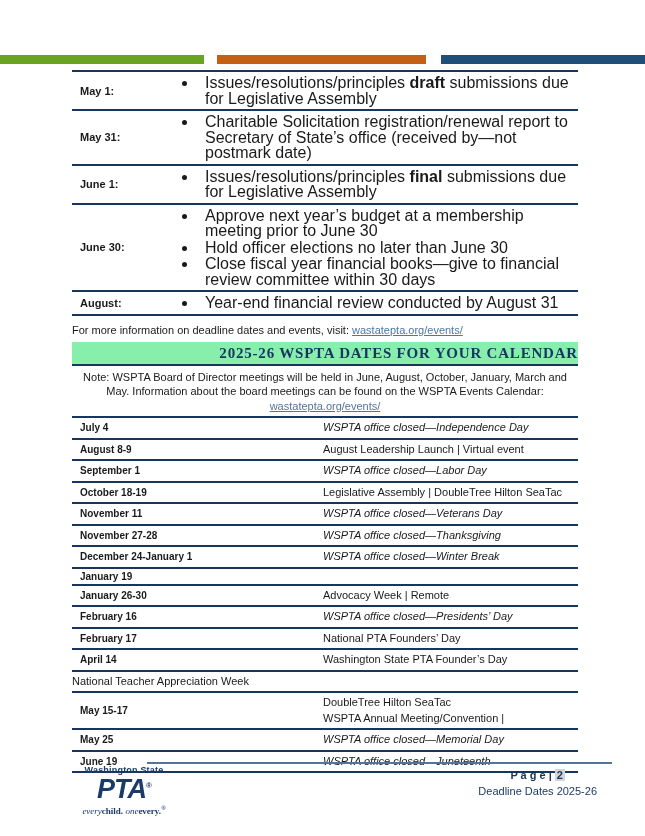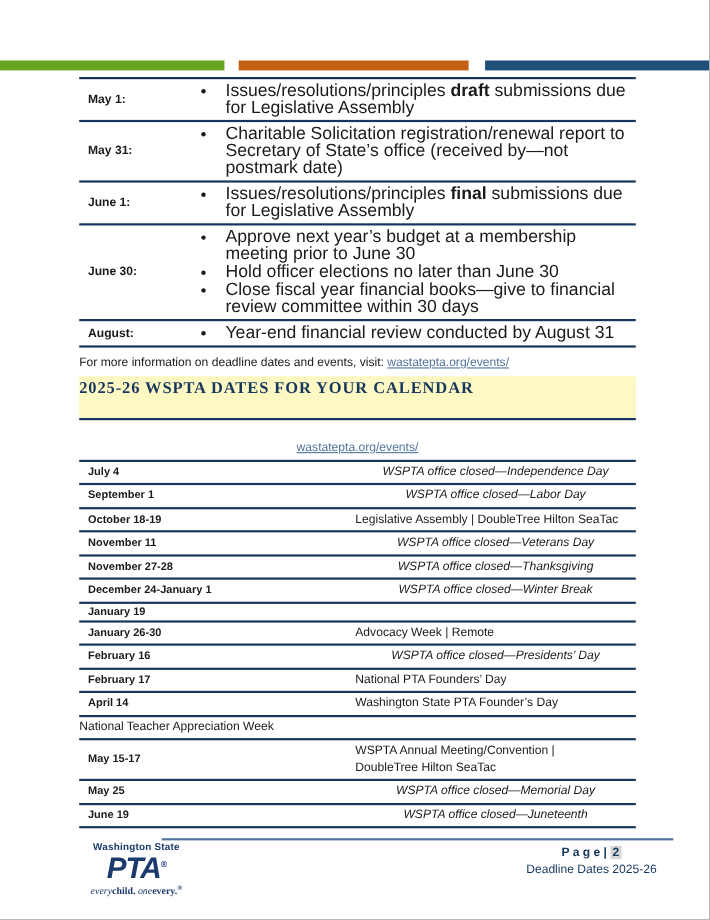--- a/index.html
+++ b/index.html
@@ -23,36 +23,36 @@
   .d-cell { flex:1; }
   .d-list { margin:0; padding-left:26px; }
   .d-list li { font-size:16px; line-height:15.5px; padding-left:7px; margin:1px 0; }
 
   
   .info-line { text-align:left; font-size:11px; margin:8px 0 6px 0; }
   a.doc-link { color:#52749E; text-decoration:underline; cursor:pointer; }
 
   
   .band {
-    background:#fef9c3; border-bottom:2.5px solid #17365D;
-    text-align:left; padding:3px 0 18px 0;
+    background:#86efac; border-bottom:2.5px solid #17365D;
+    text-align:right; padding:3px 0 2px 0;
     font-family:"Liberation Serif", serif; font-weight:700;
     font-size:15px; letter-spacing:0.8px; color:#17365D;
   }
   .note { text-align:center; font-size:11px; line-height:14.5px; margin:4px 6px 3px 6px; }
 
   
   .calendar-table { border-top:2.5px solid #17365D; }
   .c-row { display:flex; align-items:center; border-bottom:2px solid #17365D; }
   .c-date { width:243px; padding:2px 0 2px 8px; font-weight:700; font-size:10px; flex-shrink:0; }
   .c-event { flex:1; padding:2px 0; font-size:11px; line-height:15.5px; }
   .c-event.center { text-align:center; }
   .c-event.nowrap .line { white-space:nowrap; }
   .c-event .line { display:block; }
-  .c-event .line.italic { font-style:italic;text-align:center; }
+  .c-event .line.italic { font-style:italic; }
 
   
   .footer-line { position:absolute; left:147px; top:762px; width:465px; height:2px; background:#53759D; }
   .logo { position:absolute; left:66px; top:766px; width:116px; text-align:center; color:#1B3A6B; line-height:1; }
   .logo-top { font-size:9px; font-weight:700; letter-spacing:0.2px;text-align:center; }
   .logo-main { font-size:27px; font-weight:800; font-style:italic; letter-spacing:-1px; margin-top:1px; }
   .logo-main sup { font-size:8px; font-style:normal; }
   .logo-tagline { font-family:"Liberation Serif", serif; font-size:9px; font-weight:700; margin-top:2px; }
   .logo-tagline i { font-weight:400; }
   .logo-tagline sup { font-size:6px; }
@@ -117,29 +117,35 @@
       </div>
 
     <div class="info-line">
       <span>For more information on deadline dates and events, visit:</span>
       <a class="doc-link">wastatepta.org/events/</a>
     </div>
 
     <div class="band">2025-26 WSPTA DATES FOR YOUR CALENDAR</div>
 
     <div class="note">
-      <br>
+      <span>Note: WSPTA Board of Director meetings will be held in June, August, October, January, March and May. Information about the board meetings can be found on the WSPTA Events Calendar:</span><br>
       <a class="doc-link">wastatepta.org/events/</a>
     </div>
 
     <div class="calendar-table">
         <div class="c-row">
           <div class="c-date">July 4</div>
           <div class="c-event">
             <span class="line italic">WSPTA office closed—Independence Day</span>
+          </div>
+        </div>
+        <div class="c-row">
+          <div class="c-date">August 8-9</div>
+          <div class="c-event">
+            <span class="line">August Leadership Launch | Virtual event</span>
           </div>
         </div>
         <div class="c-row">
           <div class="c-date">September 1</div>
           <div class="c-event">
             <span class="line italic">WSPTA office closed—Labor Day</span>
           </div>
         </div>
         <div class="c-row">
           <div class="c-date">October 18-19</div>
@@ -193,22 +199,22 @@
           </div>
         </div>
         <div class="c-row">
           <div class="c-event">
             <span class="line">National Teacher Appreciation Week</span>
           </div>
         </div>
         <div class="c-row">
           <div class="c-date">May 15-17</div>
           <div class="c-event">
+            <span class="line">DoubleTree Hilton SeaTac</span>
             <span class="line">WSPTA Annual Meeting/Convention |</span>
-            <span class="line">DoubleTree Hilton SeaTac</span>
           </div>
         </div>
         <div class="c-row">
           <div class="c-date">May 25</div>
           <div class="c-event">
             <span class="line italic">WSPTA office closed—Memorial Day</span>
           </div>
         </div>
         <div class="c-row">
           <div class="c-date">June 19</div>

